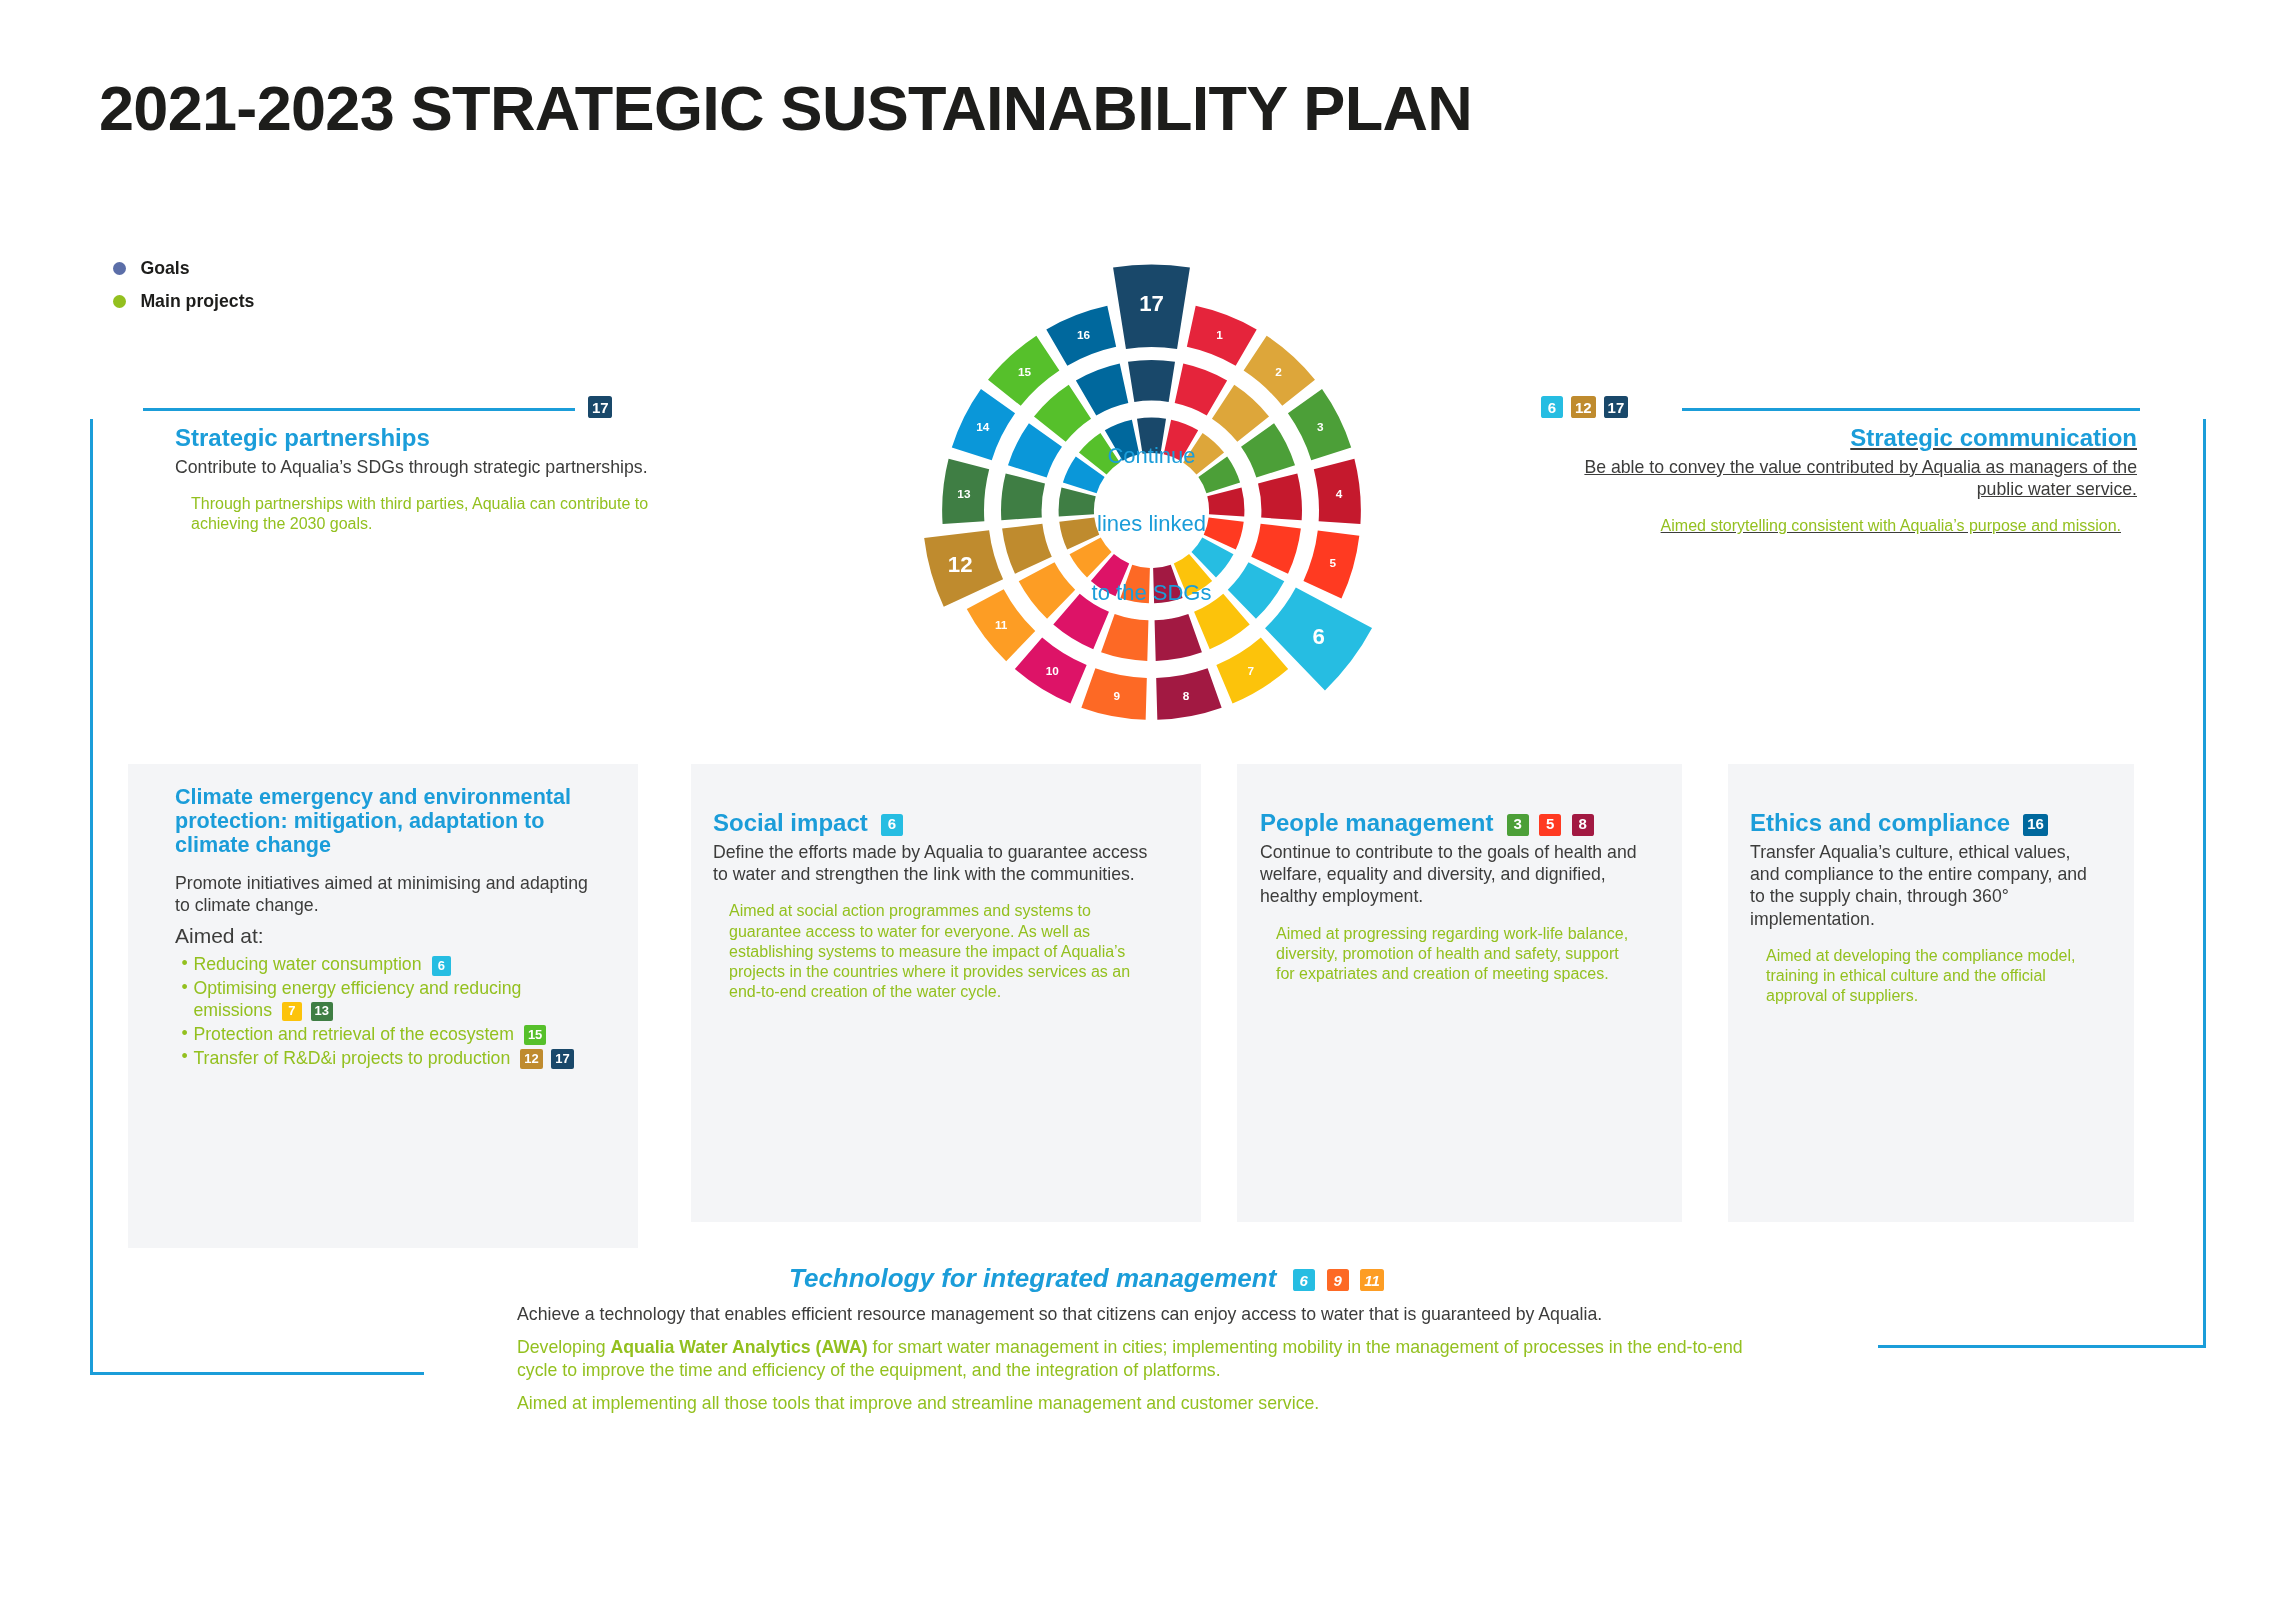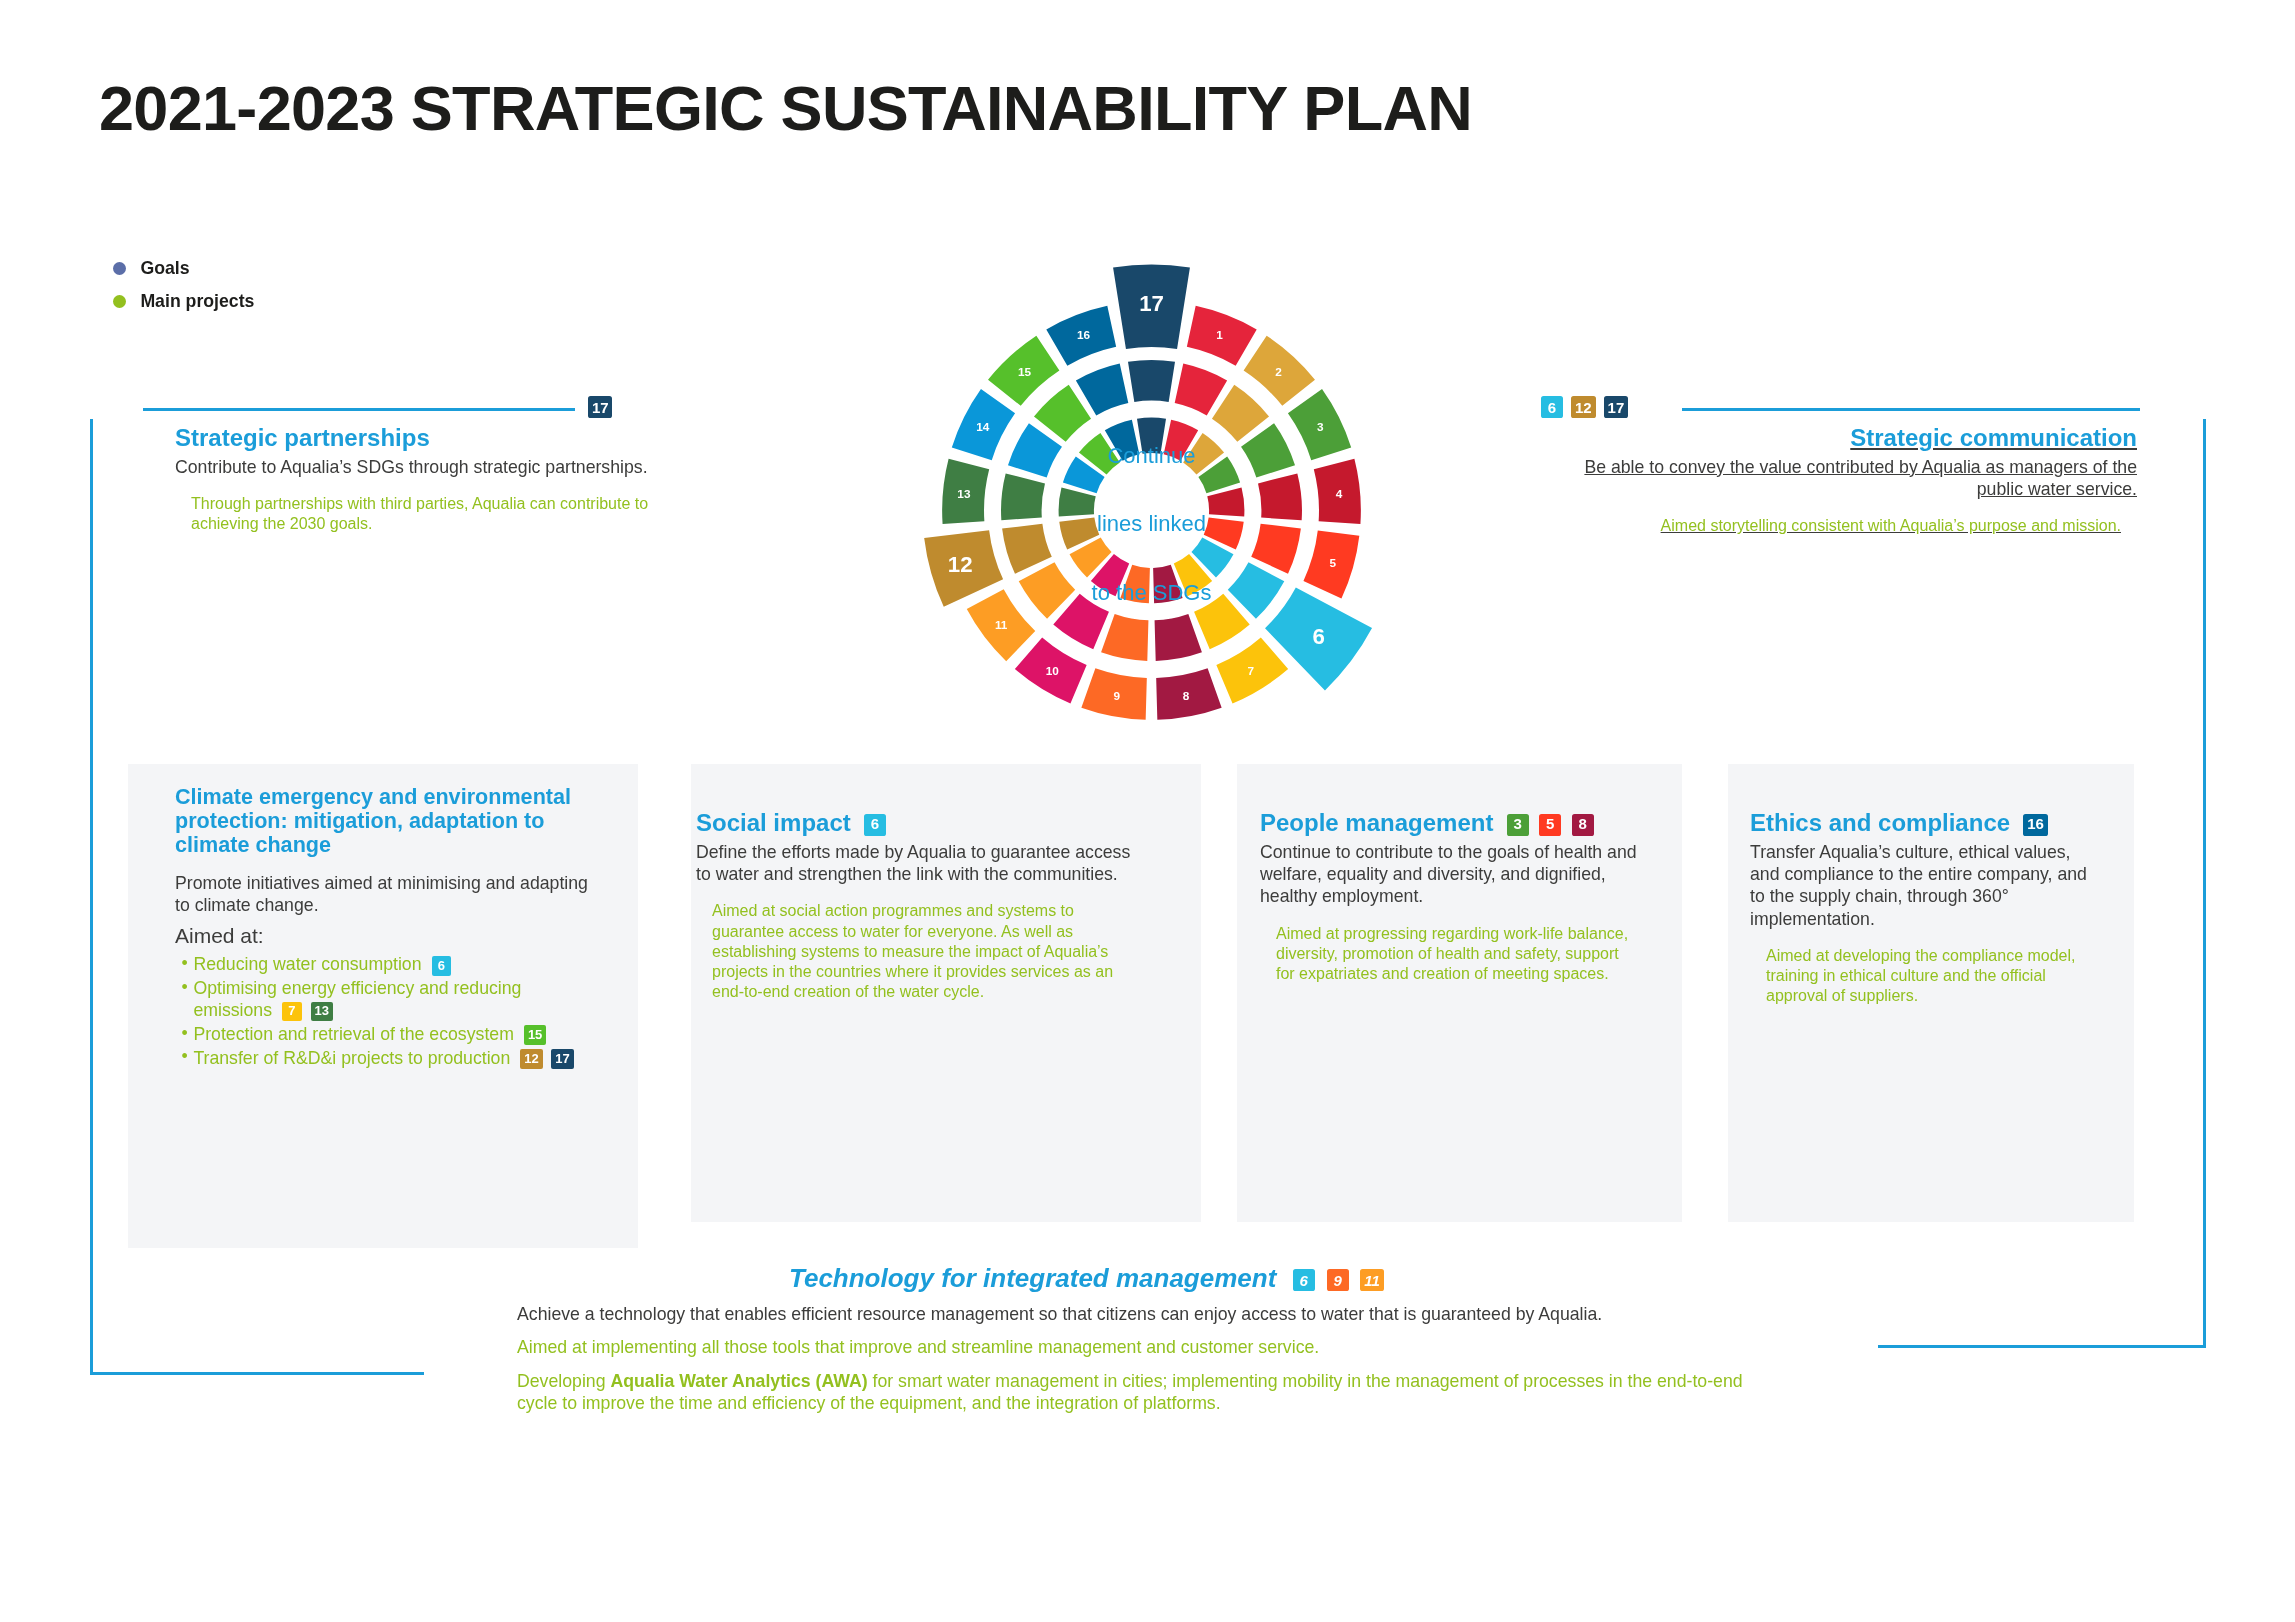--- a/index.html
+++ b/index.html
@@ -265,21 +265,21 @@
       </li>
       <li>
         <span>Transfer of R&amp;D&amp;i projects to production</span>
         <span class="sdg sdg-sm" style="background:#bf8b2e;margin-left:5.2px;">12</span>
         <span class="sdg sdg-sm" style="background:#19486a;margin-left:3.9px;">17</span>
       </li>
     </ul>
   </div>
 
   <div class="card" style="left:691px;top:764px;width:510px;height:458px;"></div>
-  <div class="blk" style="left:696px;top:810px;width:445px;">
+  <div class="blk" style="left:713px;top:810px;width:445px;">
     <h3>
       <span>Social impact</span>
       <span class="sdg" style="background:#26bde2;margin-left:6.5px;">6</span>
     </h3>
     <p class="goal-text">Define the efforts made by Aqualia to guarantee access to water and strengthen the link with the communities.</p>
     <p class="proj-text">Aimed at social action programmes and systems to guarantee access to water for everyone. As well as establishing systems to measure the impact of Aqualia’s projects in the countries where it provides services as an end-to-end creation of the water cycle.</p>
   </div>
 
   <div class="card" style="left:1237px;top:764px;width:445px;height:458px;"></div>
   <div class="blk" style="left:1260px;top:810px;width:386px;">
@@ -304,18 +304,18 @@
   </div>
 
   <div class="bottom-block">
     <h3 style="margin-left:272px;font-style:italic;">
       <span>Technology for integrated management</span>
       <span class="sdg" style="background:#26bde2;margin-left:9.2px;">6</span>
       <span class="sdg" style="background:#fd6925;margin-left:4.6px;">9</span>
       <span class="sdg" style="background:#fd9d24;margin-left:4.6px;">11</span>
     </h3>
     <p class="dark">Achieve a technology that enables efficient resource management so that citizens can enjoy access to water that is guaranteed by Aqualia.</p>
+    <p class="green"><span>Developing </span><b class="awa">Aqualia Water Analytics (AWA)</b><span> for smart water management in cities; implementing mobility in the management of processes in the end-to-end cycle to improve the time and efficiency of the equipment, and the integration of platforms.</span></p>
     <p class="green">Aimed at implementing all those tools that improve and streamline management and customer service.</p>
-    <p class="green"><span>Developing </span><b class="awa">Aqualia Water Analytics (AWA)</b><span> for smart water management in cities; implementing mobility in the management of processes in the end-to-end cycle to improve the time and efficiency of the equipment, and the integration of platforms.</span></p>
   </div>
 
 </div>
 
 
 </body></html>

